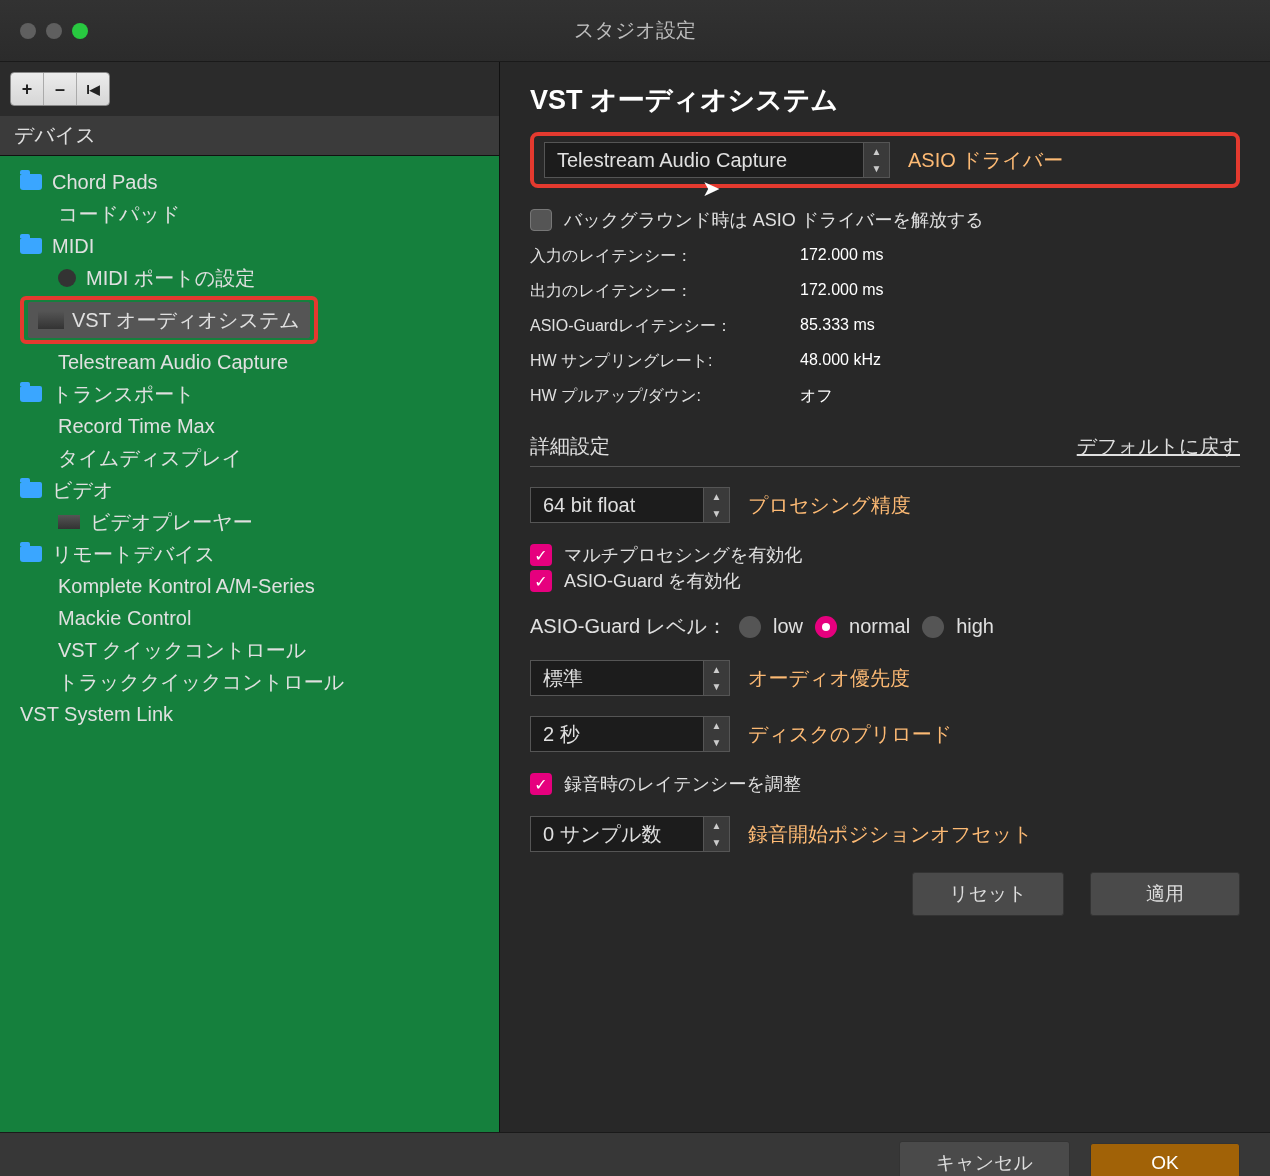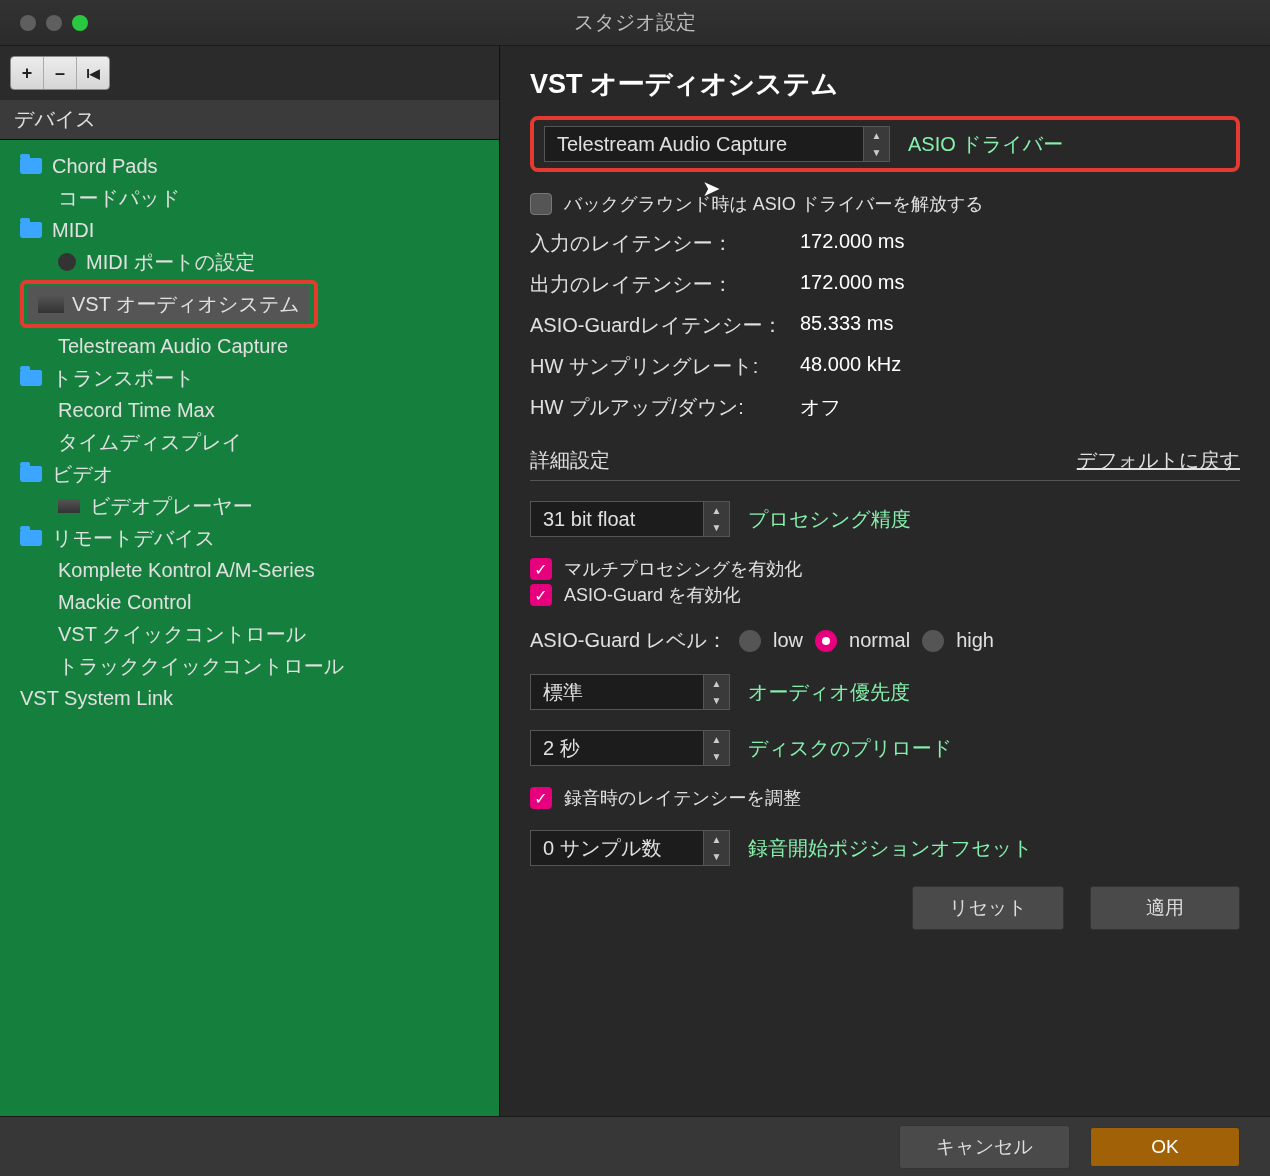--- a/index.html
+++ b/index.html
@@ -1,17 +1,17 @@
 <!DOCTYPE html>
 <html><head>
 <meta charset="utf-8">
 <style>
   * { box-sizing: border-box; margin: 0; padding: 0; }
   body { background: #282828; color: #e0e0e0; font-family: "Hiragino Sans", "Helvetica Neue", Arial, sans-serif; font-size: 18px; width: 1270px; height: 1176px; overflow: hidden; }
-  .titlebar { height: 46px; display: flex; align-items: center; position: relative; background: linear-gradient(#323232,#2b2b2b); border-bottom: 1px solid #1a1a1a; }
+  .titlebar { height: 62px; display: flex; align-items: center; position: relative; background: linear-gradient(#323232,#2b2b2b); border-bottom: 1px solid #1a1a1a; }
   .traffic { display: flex; gap: 10px; margin-left: 20px; }
   .dot { width: 16px; height: 16px; border-radius: 50%; }
   .dot.red { background: #5f5f5f; }
   .dot.yellow { background: #5f5f5f; }
   .dot.green { background: #28c840; }
   .titlebar .title { position: absolute; left: 0; right: 0; text-align: center; color: #bdbdbd; font-size: 20px; }
   .main { display: flex; height: calc(100% - 46px - 60px); }
   .left { width: 500px; background: #2b2b2b; display: flex; flex-direction: column; border-right: 1px solid #111; }
   .toolbar { display: flex; background: linear-gradient(#ececec,#d6d6d6); border: 1px solid #888; border-radius: 4px; width: 100px; height: 34px; margin: 10px; }
   .toolbar div { flex: 1; display: flex; align-items: center; justify-content: center; color: #222; font-weight: bold; border-right: 1px solid #aaa; cursor: pointer; }
@@ -28,26 +28,26 @@
   .tree .selected-wrap { border: 4px solid #e43a2f; border-radius: 6px; margin: 2px 8px 2px 4px; padding: 2px 4px; display: inline-flex; align-items: center; gap: 8px; }
   .tree .selected-inner { background: #555; border-radius: 2px; padding: 2px 10px; display: flex; align-items: center; gap: 8px; }
   .right { flex: 1; padding: 16px 30px 20px 30px; overflow-y: auto; }
   .heading { font-size: 27px; font-weight: bold; margin: 4px 0 14px 0; color: #fff; }
   .driverbox { border: 4px solid #e43a2f; border-radius: 8px; padding: 6px 10px; display: flex; align-items: center; gap: 18px; margin-bottom: 20px; }
   .combo { display: flex; align-items: center; background: #1c1c1c; border: 1px solid #555; height: 36px; font-size: 20px; flex: 0 0 auto; }
   .combo .val { padding: 0 12px; flex: 1; }
   .combo .spin { width: 26px; display: flex; flex-direction: column; background: #3a3a3a; border-left: 1px solid #555; height: 100%; }
   .combo .spin span { flex: 1; font-size: 10px; color: #ccc; display: flex; align-items: center; justify-content: center; }
   .combo.big { width: 346px; }
-  .label-r { color: #86efac; font-size: 20px; }
+  .label-r { color: #fdba74; font-size: 20px; }
   .checkrow { display: flex; align-items: center; gap: 12px; margin: 2px 0; }
   .chk { width: 22px; height: 22px; border-radius: 4px; flex-shrink:0; display:flex; align-items:center; justify-content:center; font-size:16px; }
   .chk.off { background: #555; border:1px solid #777; }
   .chk.on { background: #e6007e; color:#fff; }
-  .kv { display:flex; margin: 14px 0; font-size:20px; }
+  .kv { display:flex; margin: 14px 0; font-size:16px; }
   .kv .k { width: 270px; }
   .kv .v { color:#fff; }
   .sect-hdr { display:flex; justify-content:space-between; border-bottom:1px solid #555; padding-bottom:6px; margin:26px 0 18px 0; font-size:20px; }
   .sect-hdr .reset { text-decoration: underline; cursor:pointer; }
   .row { display:flex; align-items:center; gap:18px; margin:20px 0; }
   .row .combo { width:200px; }
   .radio-row { display:flex; align-items:center; gap:12px; margin:20px 0; font-size:20px; }
   .radio { width:22px; height:22px; border-radius:50%; background:#555; flex-shrink:0; display:flex; align-items:center; justify-content:center; }
   .radio.on { background:#e6007e; }
   .radio.on::after { content:""; width:8px; height:8px; background:#fff; border-radius:50%; }
@@ -184,21 +184,21 @@
         <span class="v">オフ</span>
       </div>
 
     <div class="sect-hdr">
       <span>詳細設定</span>
       <span class="reset">デフォルトに戻す</span>
     </div>
 
     <div class="row">
       <div class="combo">
-        <span class="val">31 bit float</span>
+        <span class="val">64 bit float</span>
         <span class="spin">
             <span>▲</span>
             <span>▼</span>
           </span>
       </div>
       <span class="label-r">プロセシング精度</span>
     </div>
 
     <div class="checkrow">
       <span class="chk on">✓</span>

